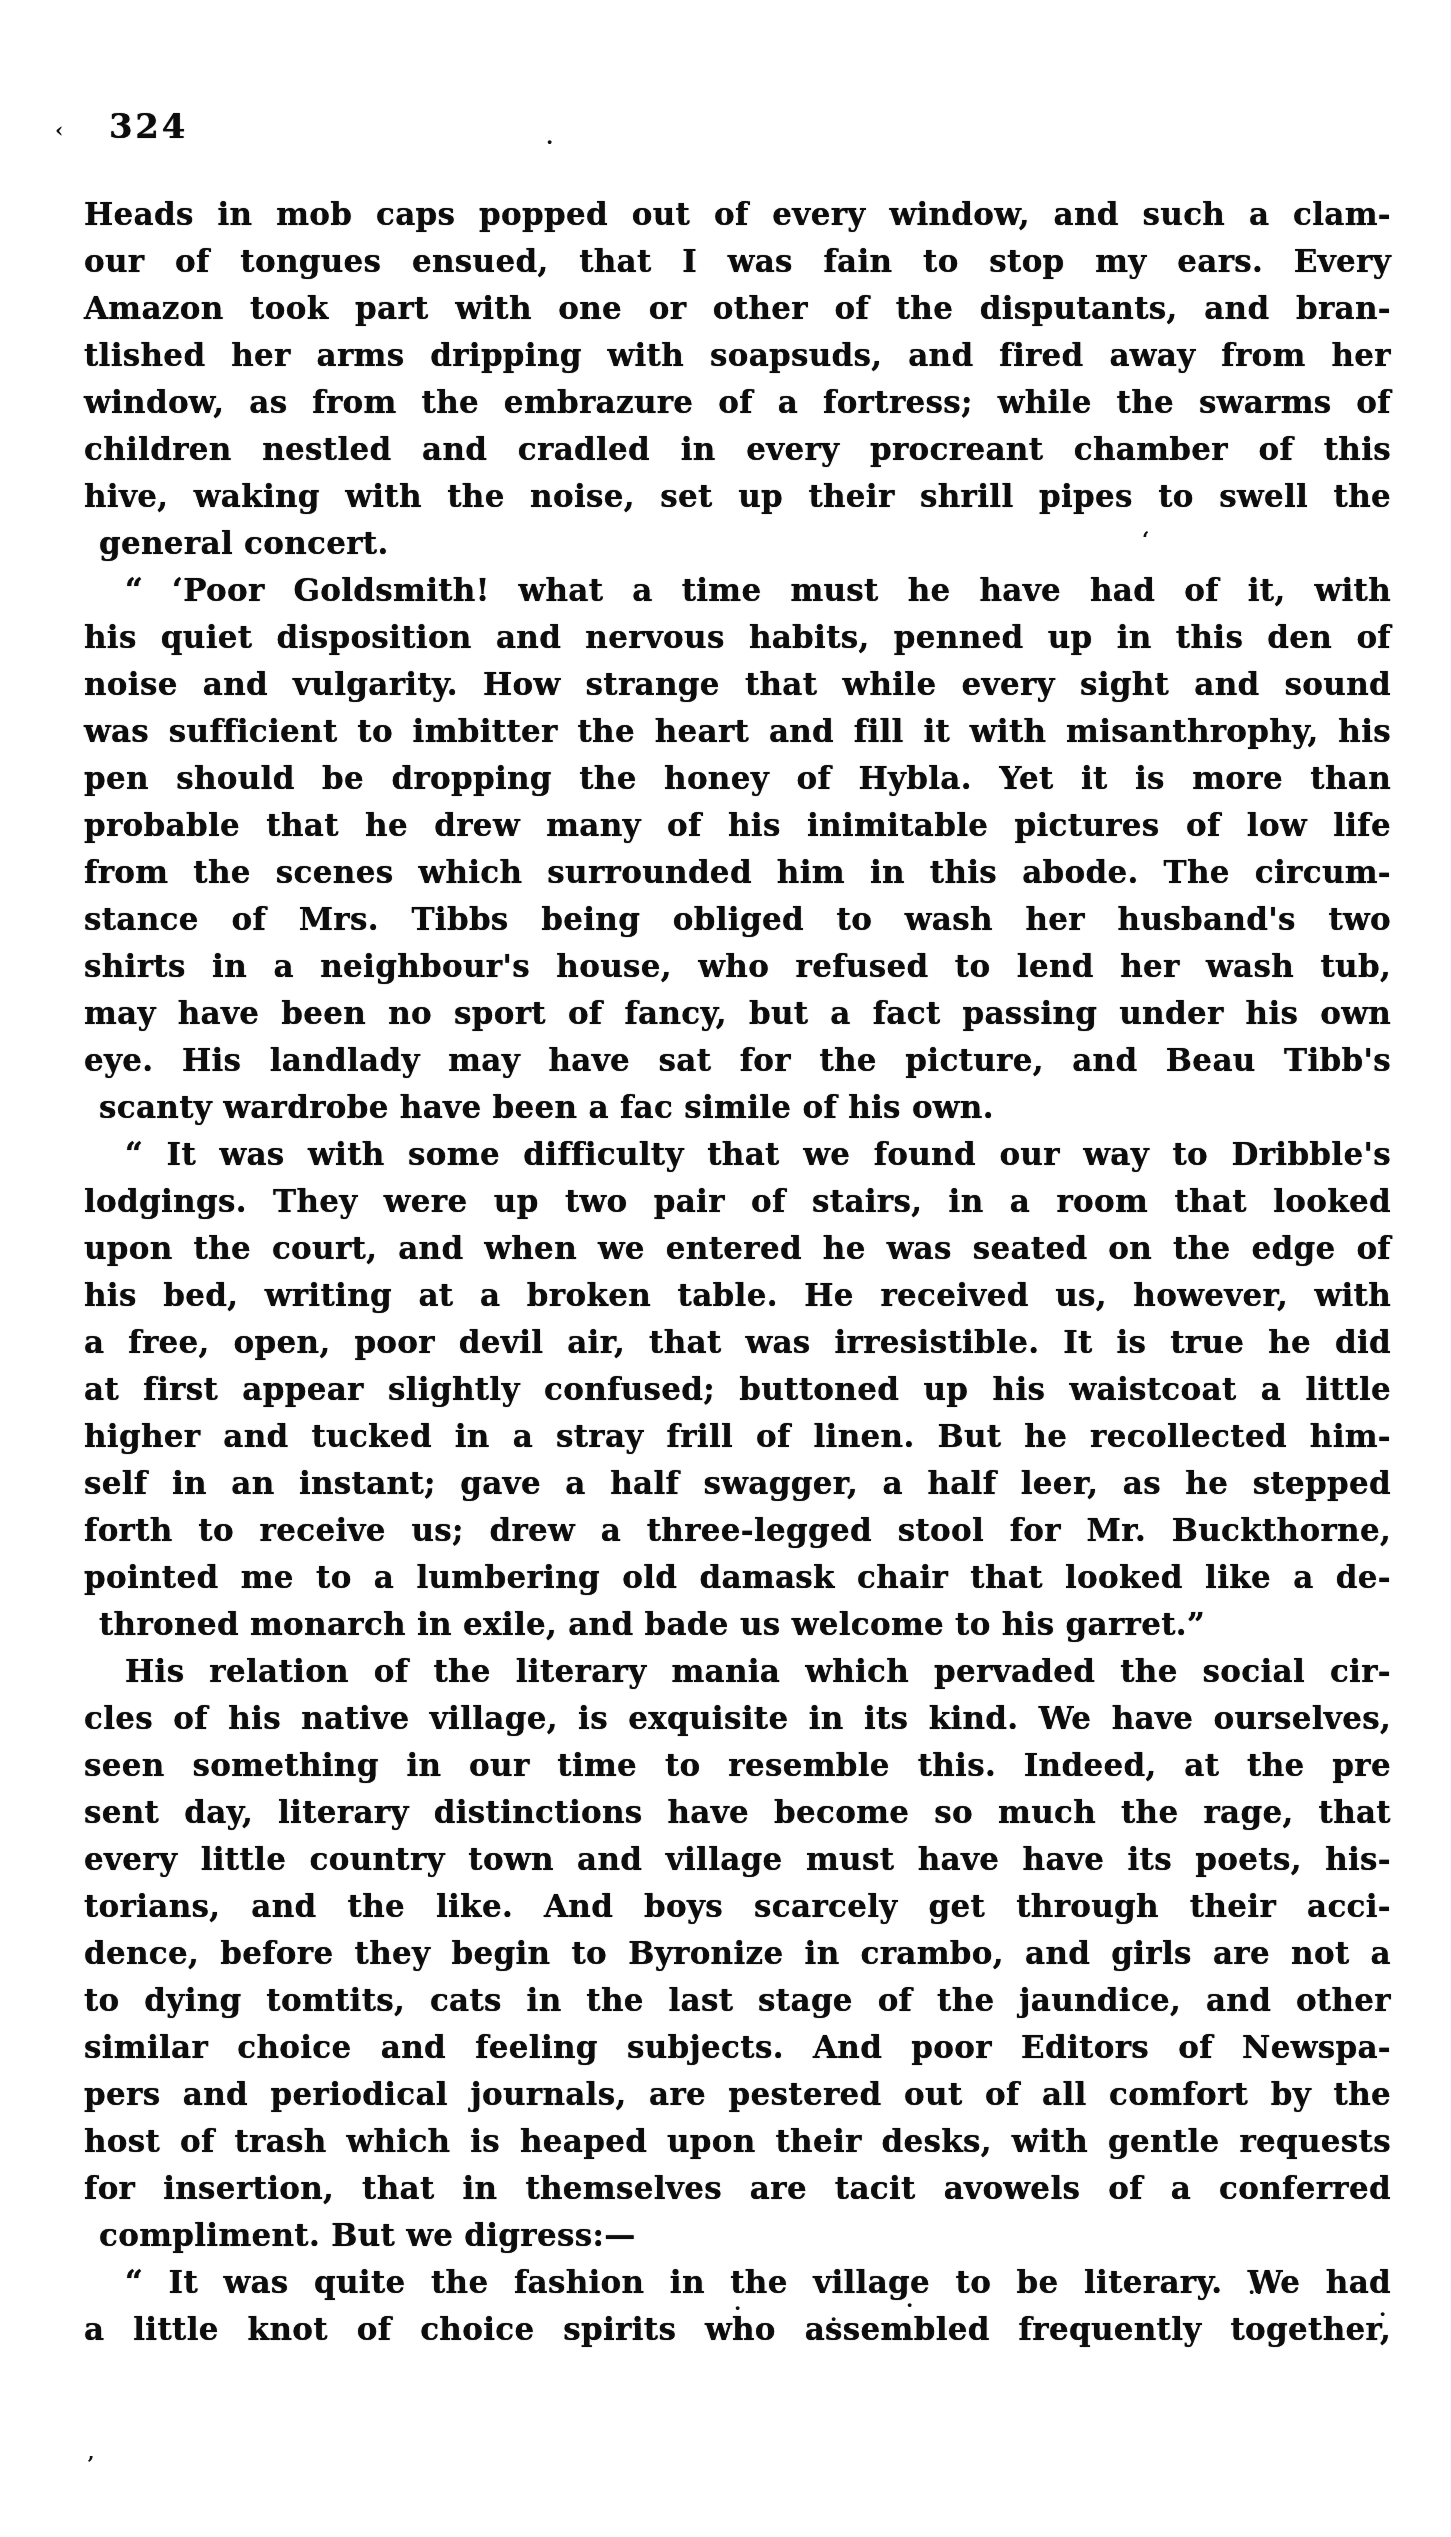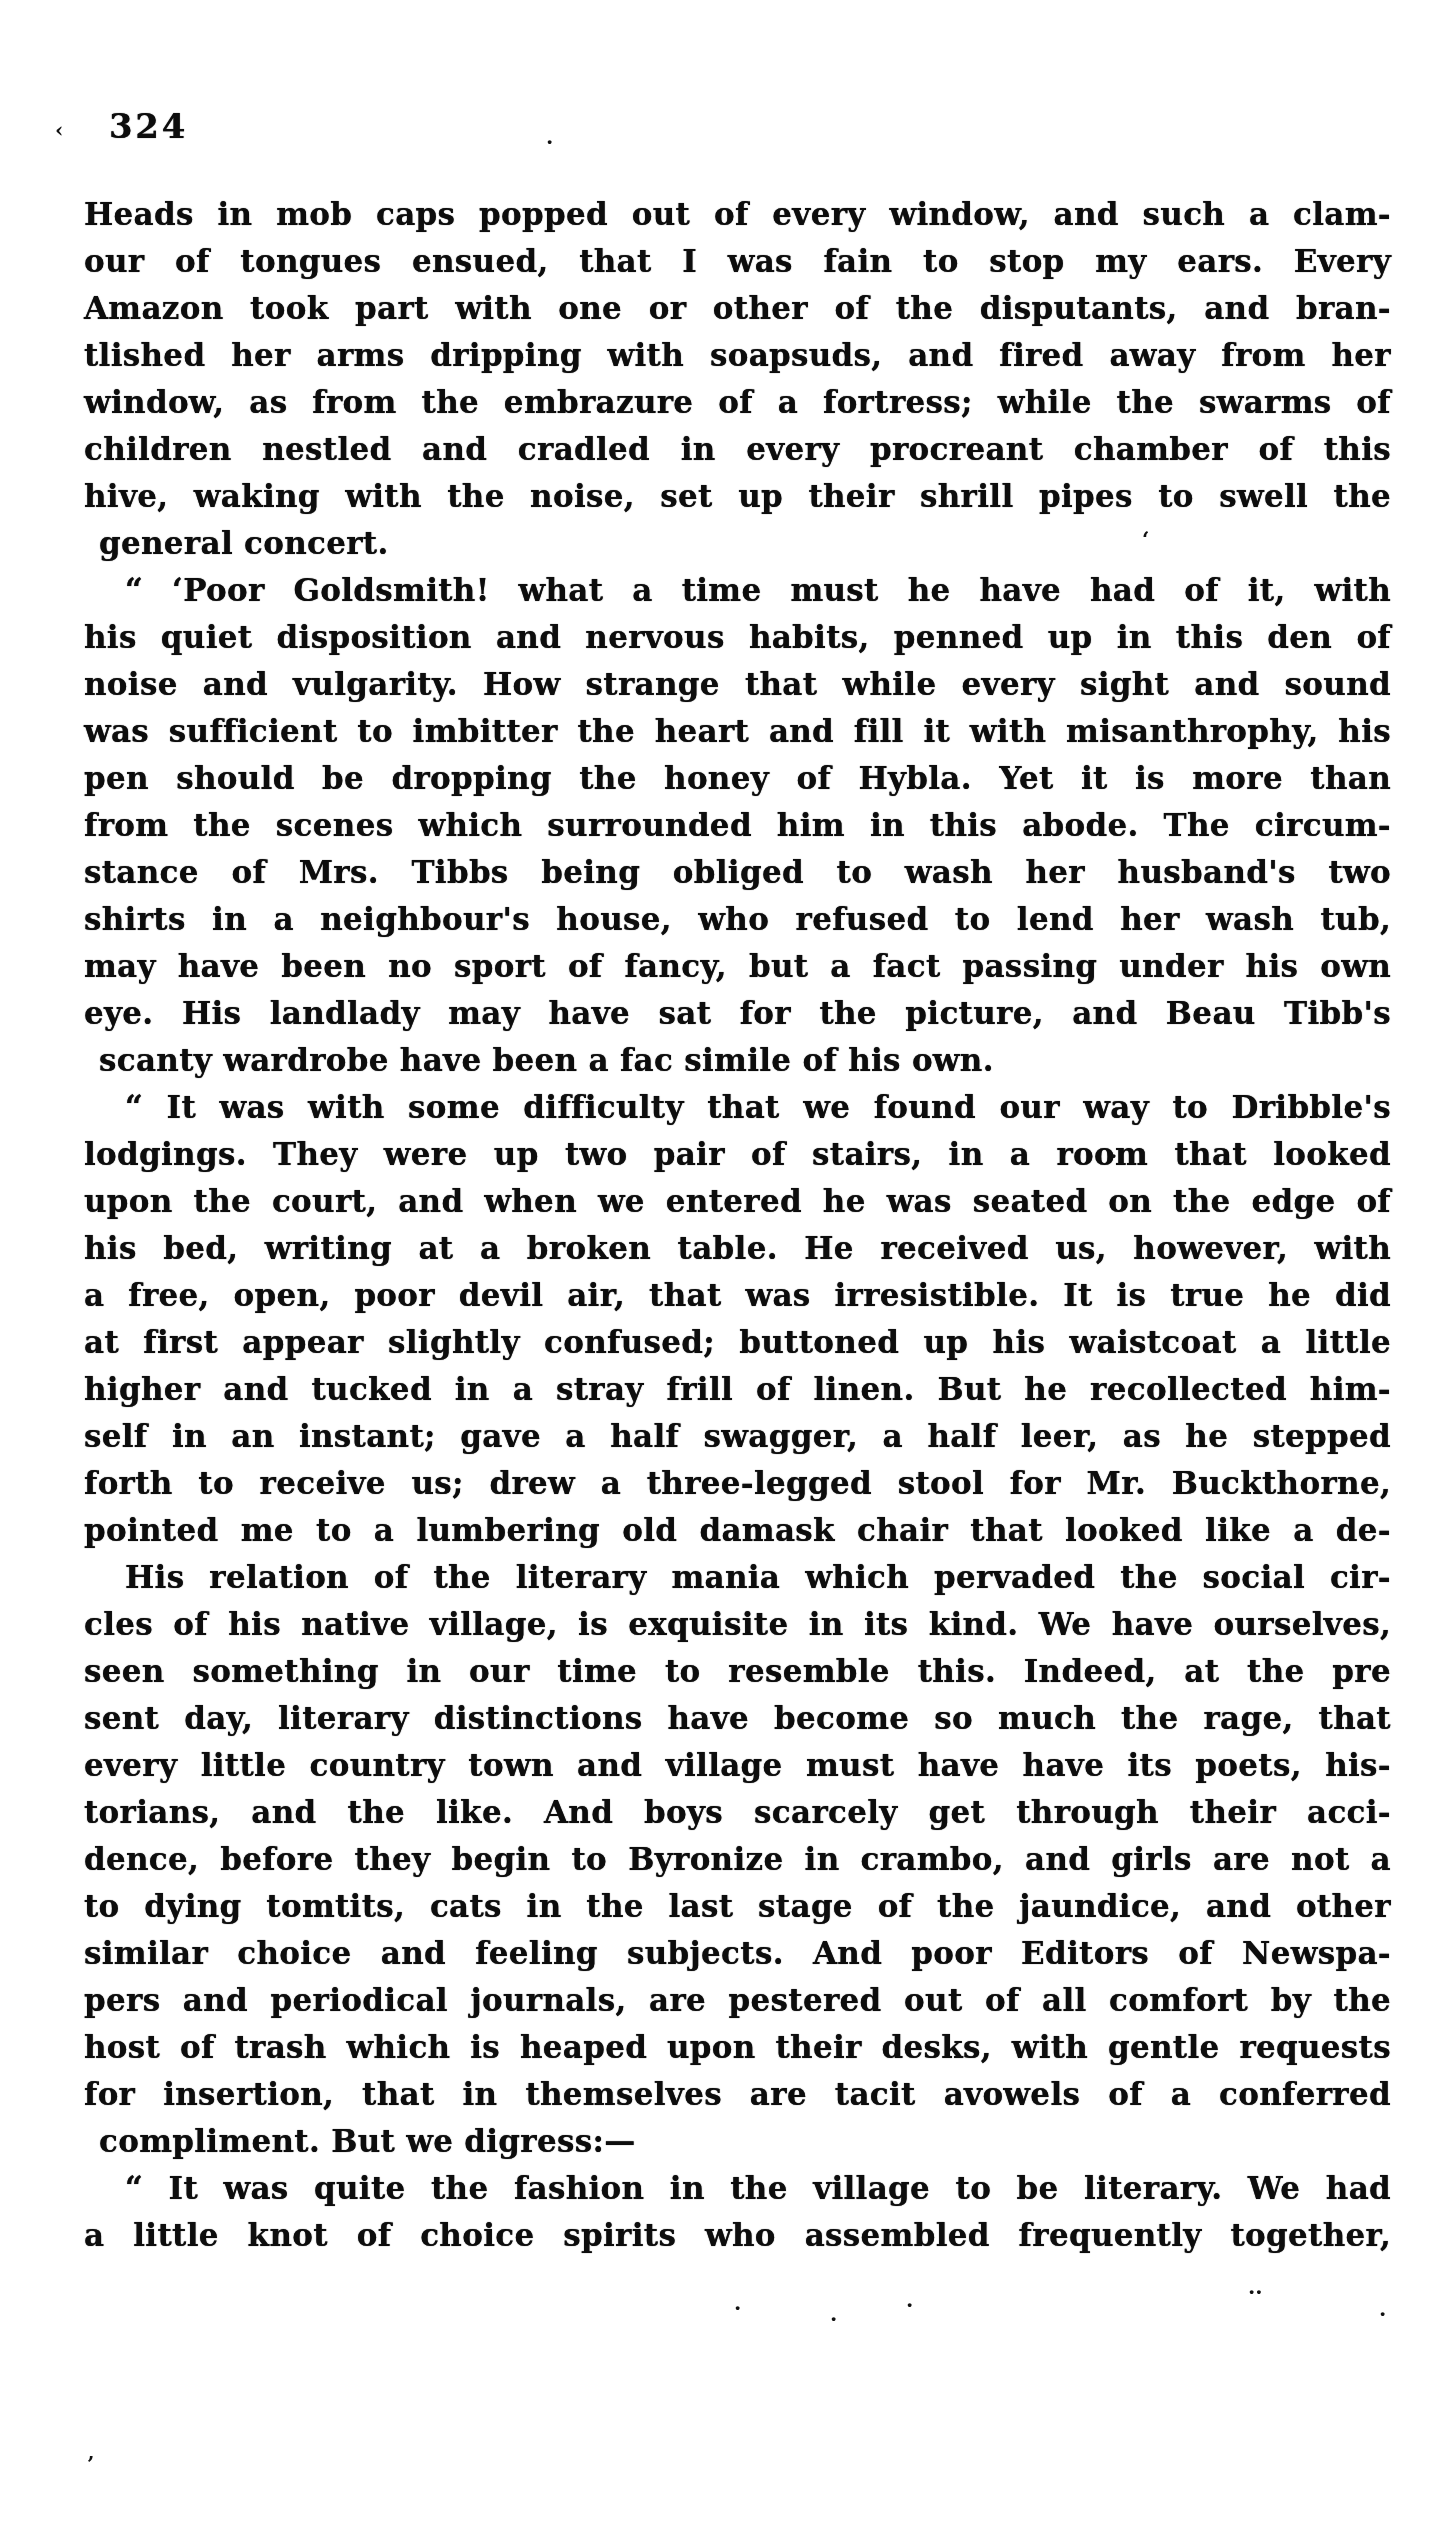--- a/index.html
+++ b/index.html
@@ -89,38 +89,40 @@
         <div class="line">children nestled and cradled in every procreant chamber of this</div>
         <div class="line">hive, waking with the noise, set up their shrill pipes to swell the</div>
         <div class="line end">general concert.</div>
       </div>
       <div class="para">
         <div class="line indent">“ ‘Poor Goldsmith! what a time must he have had of it, with</div>
         <div class="line">his quiet disposition and nervous habits, penned up in this den of</div>
         <div class="line">noise and vulgarity.  How strange that while every sight and sound</div>
         <div class="line">was sufficient to imbitter the heart and fill it with misanthrophy, his</div>
         <div class="line">pen should be dropping the honey of Hybla.  Yet it is more than</div>
+        <div class="line">probable that he drew many of his inimitable pictures of low life</div>
         <div class="line">from the scenes which surrounded him in this abode.  The circum-</div>
         <div class="line">stance of Mrs. Tibbs being obliged to wash her husband's two</div>
         <div class="line">shirts in a neighbour's house, who refused to lend her wash tub,</div>
         <div class="line">may have been no sport of fancy, but a fact passing under his own</div>
         <div class="line">eye.  His landlady may have sat for the picture, and Beau Tibb's</div>
         <div class="line end">scanty wardrobe have been a fac simile of his own.</div>
       </div>
       <div class="para">
         <div class="line indent">“ It was with some difficulty that we found our way to Dribble's</div>
         <div class="line">lodgings.  They were up two pair of stairs, in a room that looked</div>
         <div class="line">upon the court, and when we entered he was seated on the edge of</div>
         <div class="line">his bed, writing at a broken table.  He received us, however, with</div>
         <div class="line">a free, open, poor devil air, that was irresistible.  It is true he did</div>
         <div class="line">at first appear slightly confused; buttoned up his waistcoat a little</div>
         <div class="line">higher and tucked in a stray frill of linen.  But he recollected him-</div>
         <div class="line">self in an instant; gave a half swagger, a half leer, as he stepped</div>
         <div class="line">forth to receive us; drew a three-legged stool for Mr. Buckthorne,</div>
         <div class="line">pointed me to a lumbering old damask chair that looked like a de-</div>
+        <div class="line end">throned monarch in exile, and bade us welcome to his garret.”</div>
       </div>
       <div class="para">
         <div class="line indent">His relation of the literary mania which pervaded the  social cir-</div>
         <div class="line">cles of his native village, is exquisite in its kind.  We have ourselves,</div>
         <div class="line">seen something in our time to resemble this.  Indeed, at the pre</div>
         <div class="line">sent day, literary distinctions have become so much the rage, that</div>
         <div class="line">every little country town and village must have have its poets, his-</div>
         <div class="line">torians, and the like.  And boys scarcely get through their acci-</div>
         <div class="line">dence, before they begin to Byronize in crambo, and girls are not a</div>
         <div class="line">to dying tomtits, cats in the last stage of the  jaundice,  and  other</div>

